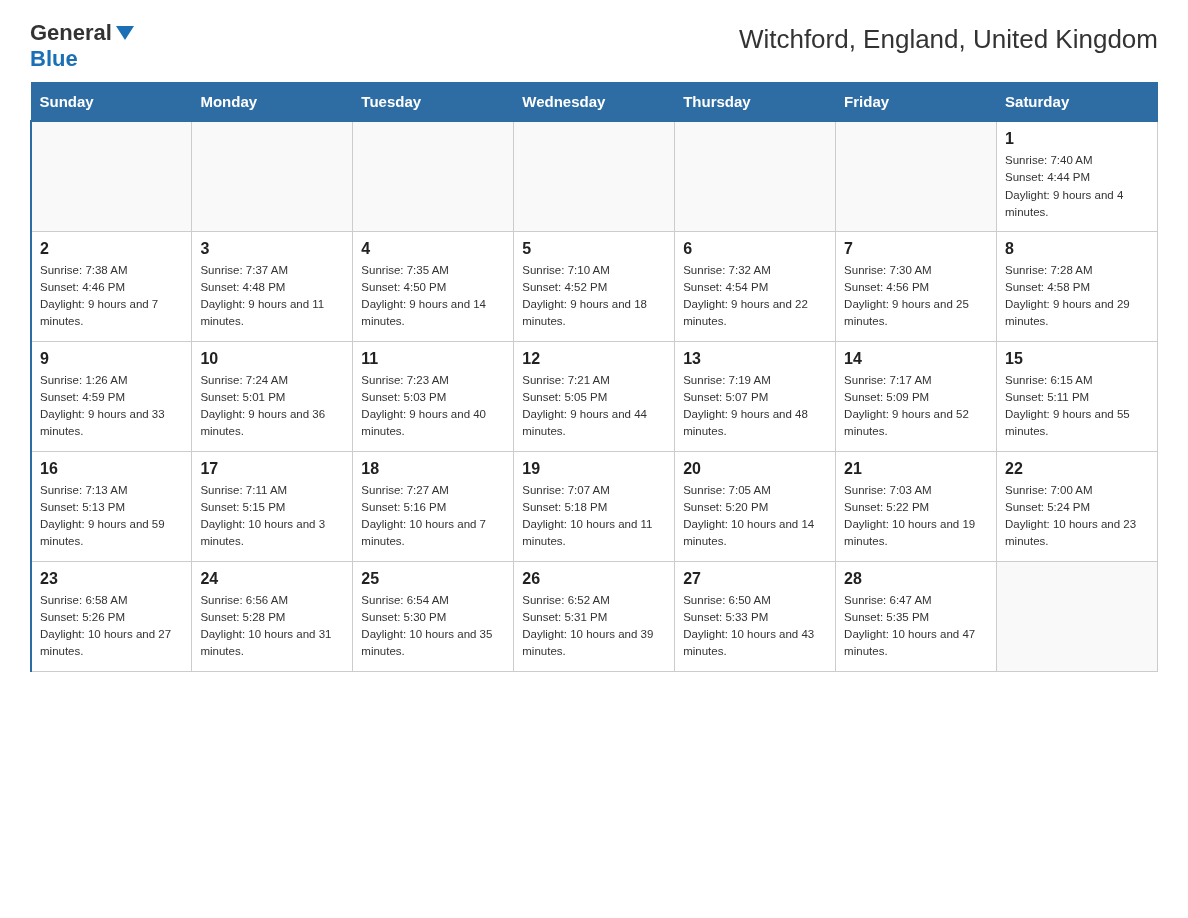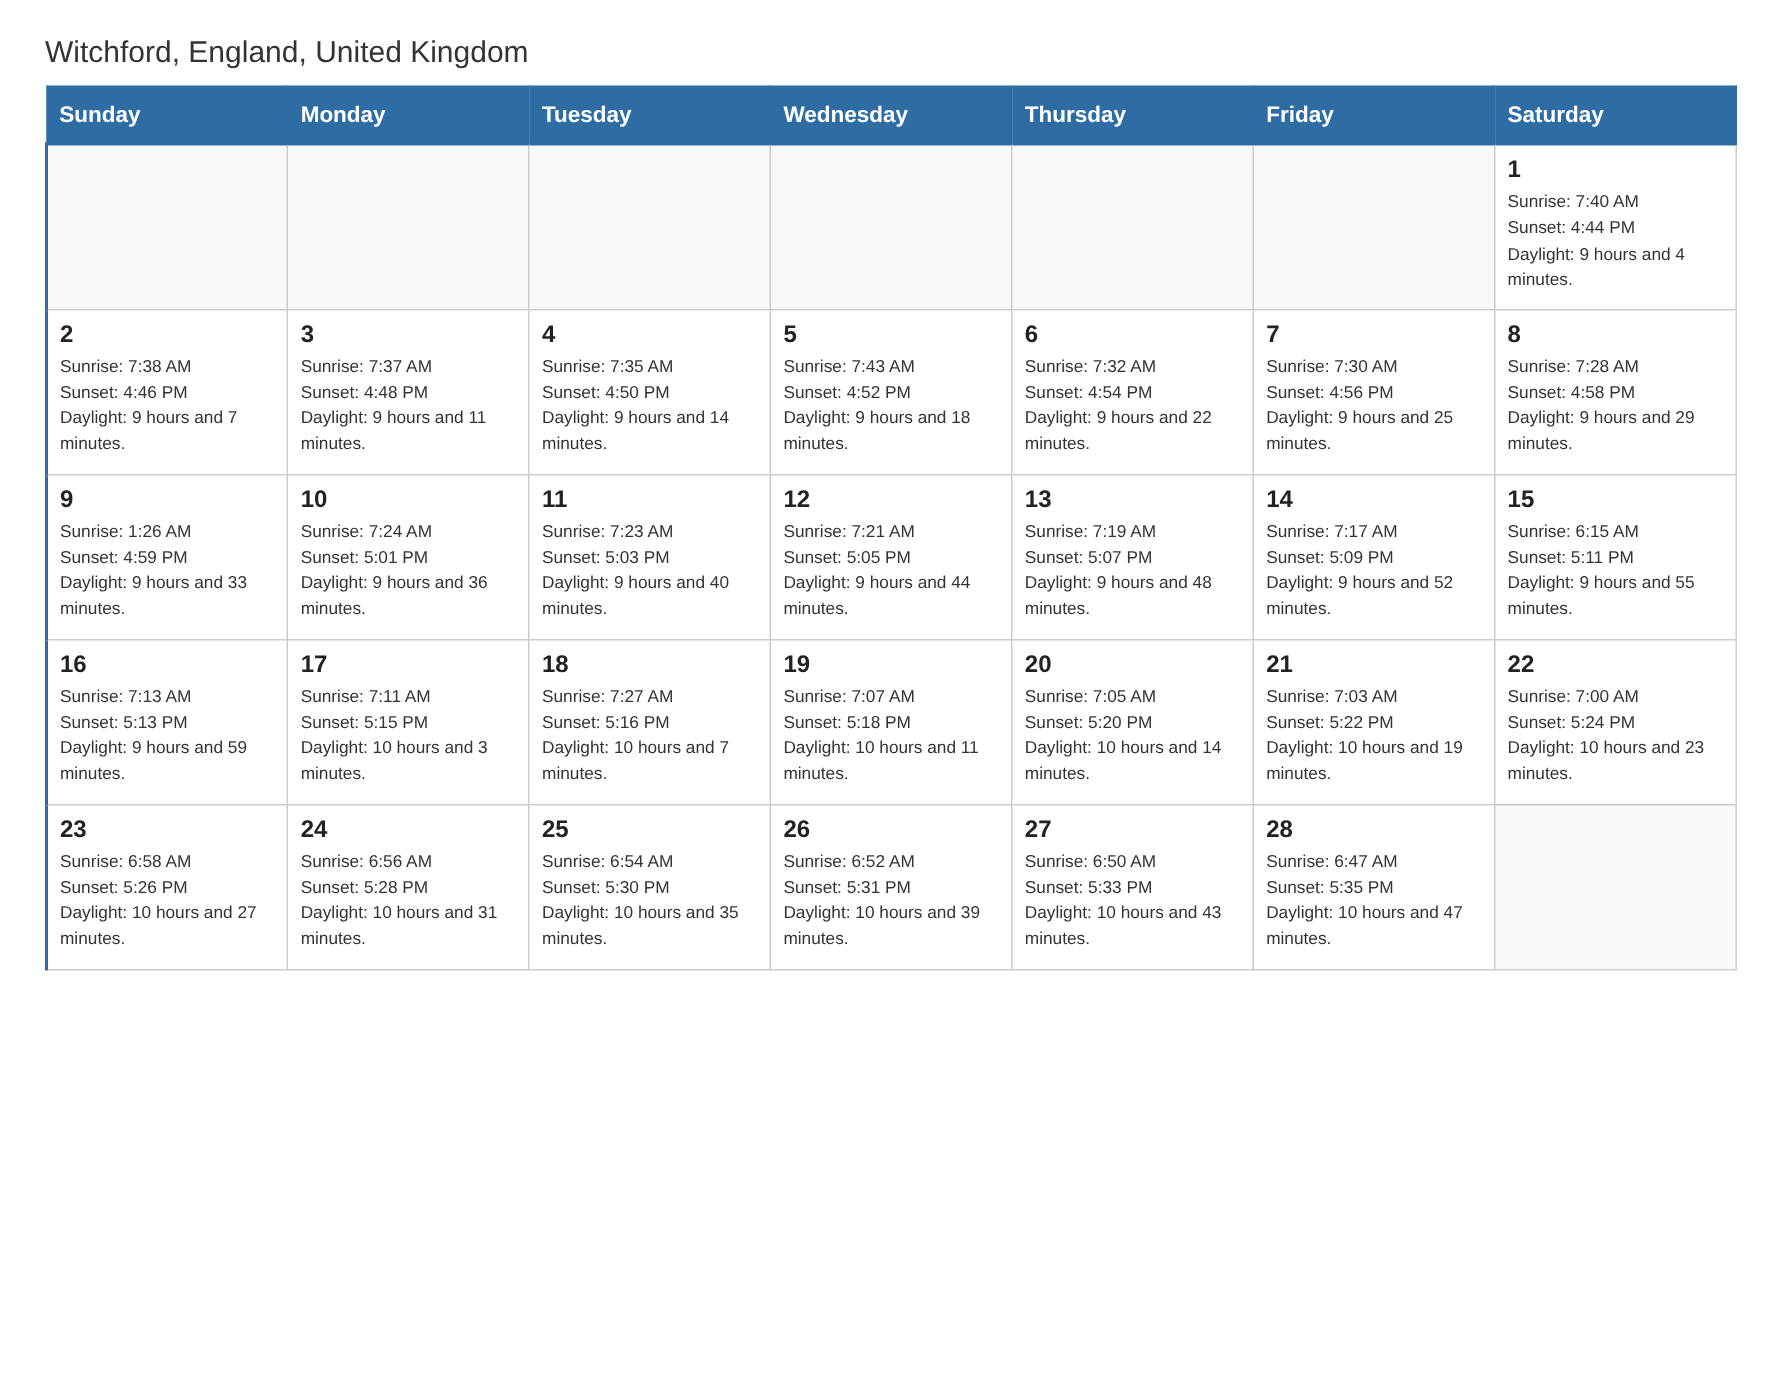--- a/index.html
+++ b/index.html
@@ -35,21 +35,21 @@
     }
     .title-block {
       text-align: right;
     }
     .title-block h1 {
       font-size: 48px;
       font-weight: bold;
       color: #222;
     }
     .title-block h2 {
-      font-size: 20px;
+      font-size: 26px;
       font-weight: normal;
       color: #333;
       margin-top: 4px;
     }
     .calendar {
       width: 100%;
       border-collapse: collapse;
       margin-top: 10px;
     }
     .calendar thead tr th {
@@ -90,20 +90,29 @@
       border-top: 2px solid #2e6da4;
     }
     .calendar tbody tr td:first-child {
       border-left: 2px solid #2e6da4;
     }
   </style>
 </head>
 <body>
 
 <div class="header">
+  <div class="logo">
+    <div style="display:flex; align-items:center;">
+      <span class="logo-general">General</span>
+      <div style="margin-left:2px; display:flex; flex-direction:column; align-items:flex-start; justify-content:flex-end;">
+        <div style="width:0;height:0;border-left:9px solid transparent;border-right:9px solid transparent;border-top:14px solid #1a6fb5; margin-left:2px;"></div>
+      </div>
+    </div>
+    <span class="logo-blue">Blue</span>
+  </div>
   <div class="title-block">
     <h2>Witchford, England, United Kingdom</h2>
   </div>
 </div>
 
 <table class="calendar">
   <thead>
     <tr>
 
     <th>Sunday</th>
@@ -137,21 +146,21 @@
         <td>
           <span class="day-number">3</span>
           <div class="day-info"><span>Sunrise: 7:37 AM</span><br><span>Sunset: 4:48 PM</span><br><span>Daylight: 9 hours and 11 minutes.</span></div>
         </td>
         <td>
           <span class="day-number">4</span>
           <div class="day-info"><span>Sunrise: 7:35 AM</span><br><span>Sunset: 4:50 PM</span><br><span>Daylight: 9 hours and 14 minutes.</span></div>
         </td>
         <td>
           <span class="day-number">5</span>
-          <div class="day-info"><span>Sunrise: 7:43 AM</span><br><span>Sunset: 4:52 PM</span><br><span>Daylight: 9 hours and 18 minutes.</span></div>
+          <div class="day-info"><span>Sunrise: 7:10 AM</span><br><span>Sunset: 4:52 PM</span><br><span>Daylight: 9 hours and 18 minutes.</span></div>
         </td>
         <td>
           <span class="day-number">6</span>
           <div class="day-info"><span>Sunrise: 7:32 AM</span><br><span>Sunset: 4:54 PM</span><br><span>Daylight: 9 hours and 22 minutes.</span></div>
         </td>
         <td>
           <span class="day-number">7</span>
           <div class="day-info"><span>Sunrise: 7:30 AM</span><br><span>Sunset: 4:56 PM</span><br><span>Daylight: 9 hours and 25 minutes.</span></div>
         </td>
         <td>

